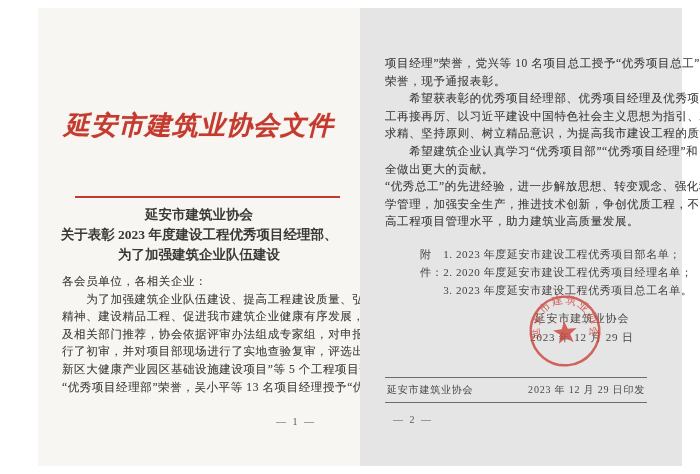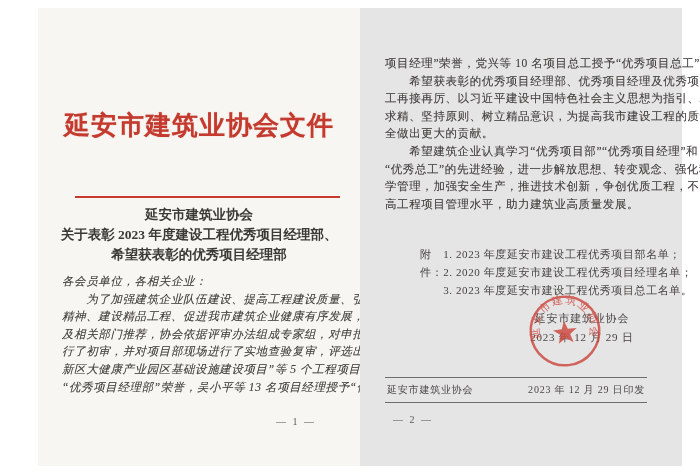--- a/index.html
+++ b/index.html
@@ -22,20 +22,21 @@
   
   .org-header {
     position: absolute;
     top: 100px; left: 0; width: 100%;
     text-align: center;
     font-size: 26px;
     font-weight: bold;
     letter-spacing: 1px;
     color: #c43a2e;
     text-shadow: 0 0 1px rgba(196,58,46,.45);
+    font-style: italic;
   }
   .doc-number {
     position: absolute;
     top: 168px; left: 0; width: 100%;
     text-align: center;
     font-size: 10px;
     letter-spacing: 1px;
     color: #4a4845;
   }
   .red-divider {
@@ -55,21 +56,21 @@
   }
   .body-text {
     position: absolute;
     left: 24px;
     width: 292px;
     font-size: 11.5px;
     letter-spacing: 0.6px;
     color: #454340;
     text-shadow: 0 0 .5px rgba(70,68,64,.4);
   }
-  .page-1 .body-text { top: 265px; font-style: italic; }
+  .page-1 .body-text { top: 265px; }
   .page-1 .body-text div, .page-2 .body-text div { height: 17.6px; line-height: 17.6px; white-space: nowrap; }
   .page-num {
     position: absolute;
     font-size: 10px;
     letter-spacing: 2px;
     color: #5a5854;
   }
   .page-1 .page-num { top: 408px; right: 44px; }
   .page-2 .page-num { top: 406px; left: 33px; }
 
@@ -125,44 +126,45 @@
 
 <div class="page page-1">
   <div class="org-header">延安市建筑业协会文件</div>
 
 
   <div class="red-divider"></div>
 
   <div class="doc-title">
     <div>延安市建筑业协会</div>
     <div>关于表彰 2023 年度建设工程优秀项目经理部、</div>
-    <div>希望获表彰的优秀项目经理部</div>
+    <div>为了加强建筑企业队伍建设</div>
   </div>
 
   <div class="body-text">
       <div>各会员单位，各相关企业：</div>
       <div>　　为了加强建筑企业队伍建设、提高工程建设质量、弘扬工匠</div>
       <div>精神、建设精品工程、促进我市建筑企业健康有序发展，经企业</div>
       <div>及相关部门推荐，协会依据评审办法组成专家组，对申报资料进</div>
       <div>行了初审，并对项目部现场进行了实地查验复审，评选出“延安</div>
       <div>新区大健康产业园区基础设施建设项目”等 5 个工程项目部授予</div>
       <div>“优秀项目经理部”荣誉，吴小平等 13 名项目经理授予“优秀</div>
     </div>
 
   <div class="page-num">— 1 —</div>
 </div>
 
 <div class="page page-2">
   <div class="body-text">
       <div>项目经理”荣誉，党兴等 10 名项目总工授予“优秀项目总工”</div>
+      <div>荣誉，现予通报表彰。</div>
       <div>　　希望获表彰的优秀项目经理部、优秀项目经理及优秀项目总</div>
       <div>工再接再厉、以习近平建设中国特色社会主义思想为指引、精益</div>
       <div>求精、坚持原则、树立精品意识，为提高我市建设工程的质量安</div>
+      <div>　　希望建筑企业认真学习“优秀项目部”“优秀项目经理”和</div>
       <div>全做出更大的贡献。</div>
-      <div>　　希望建筑企业认真学习“优秀项目部”“优秀项目经理”和</div>
       <div>“优秀总工”的先进经验，进一步解放思想、转变观念、强化科</div>
       <div>学管理，加强安全生产，推进技术创新，争创优质工程，不断提</div>
       <div>高工程项目管理水平，助力建筑业高质量发展。</div>
     </div>
 
   <div class="attachments">
     <div class="label">附件：</div>
     <div class="items">
         <div>1. 2023 年度延安市建设工程优秀项目部名单；</div>
         <div>2. 2020 年度延安市建设工程优秀项目经理名单；</div>

